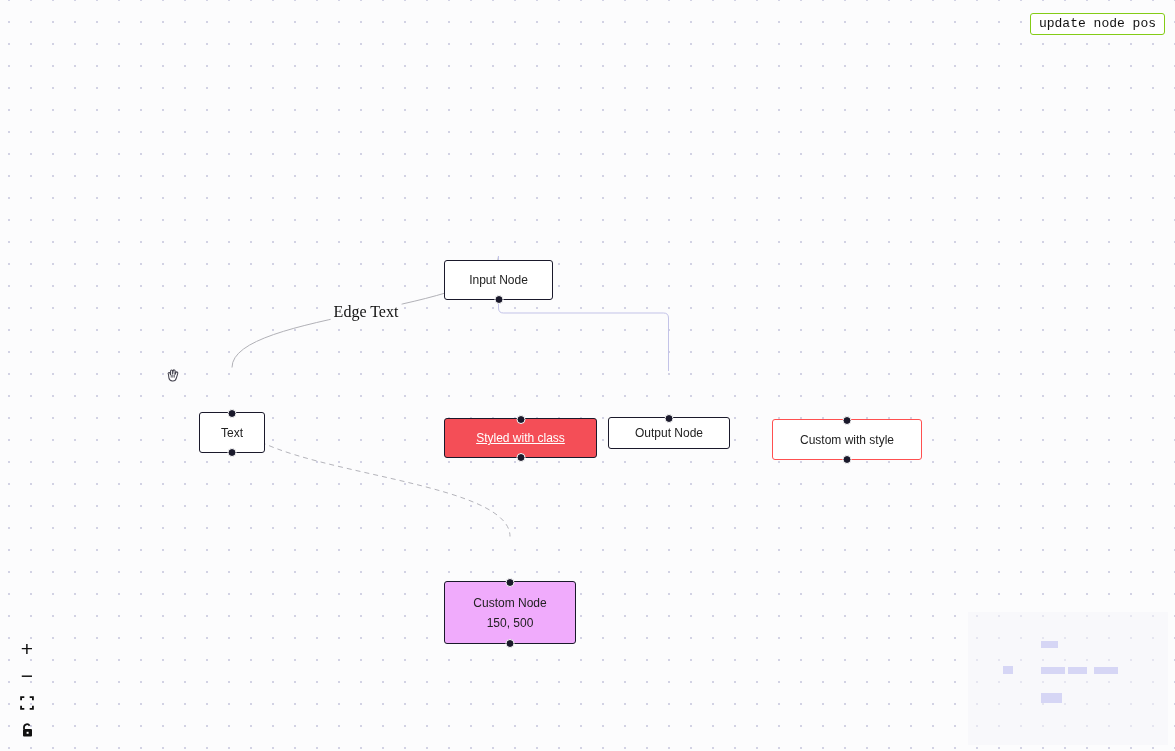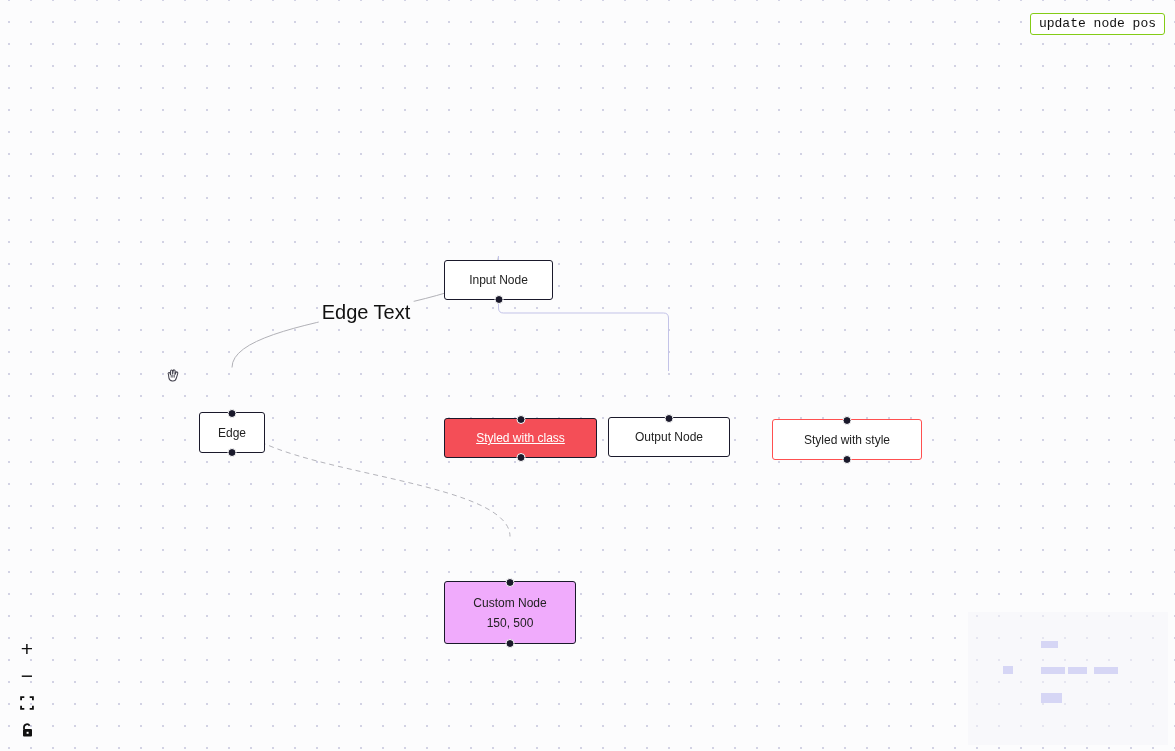--- a/index.html
+++ b/index.html
@@ -21,21 +21,21 @@
     font-size:12px;text-align:center;line-height:20px;cursor:grab;margin-top:44px;
   }
   .handle{
     position:absolute;width:7px;height:7px;border-radius:50%;
     background:#1a192b;border:1px solid #fdfdfd;left:50%;transform:translateX(-50%);
   }
   .handle.top{top:-4.5px;}
   .handle.bottom{bottom:-4.5px;}
   .edge-label{
     position:absolute;transform:translate(-50%,-50%);
-    font-size:20px;color:#111;background:#fcfcfd;padding:0 3px;white-space:nowrap;
+    font-size:16px;color:#111;background:#fcfcfd;padding:0 3px;white-space:nowrap;font-family:Liberation Serif, serif;
   }
   .update-btn{
     position:absolute;top:13px;right:10px;
     font-family:Liberation Mono, monospace;font-size:13px;color:#111;
     background:#fff;border:1px solid #84cc16;border-radius:3px;padding:2px 8px 3px;
     cursor:pointer;
   }
   .controls{
     position:absolute;left:18px;top:640px;display:flex;flex-direction:column;gap:9px;width:18px;
   }
@@ -62,35 +62,35 @@
     <path d="M232,410.5 C232,474 510,474 510,536.5" fill="none" stroke="#b4b4bb" stroke-width="1" stroke-dasharray="5 4"></path>
   </svg>
 
 <div id="graph-layer" style="position:absolute;inset:0;">
     <div class="edge-label" style="left: 366px; top: 312px;">Edge Text</div>
     <div class="node" style="left: 444px; top: 216px; width: 109px; height: 40px; background: rgb(255, 255, 255); border: 1px solid rgb(26, 25, 43); color: rgb(34, 34, 34);">
       <div>Input Node</div>
       <span class="handle bottom"></span>
     </div>
     <div class="node" style="left: 199px; top: 368px; width: 66px; height: 41px; background: rgb(255, 255, 255); border: 1px solid rgb(26, 25, 43); color: rgb(34, 34, 34);">
-      <div>Edge</div>
+      <div>Text</div>
       <span class="handle top"></span>
       <span class="handle bottom"></span>
     </div>
     <div class="node" style="left: 444px; top: 374px; width: 153px; height: 40px; background: rgb(244, 78, 87); border: 1px solid rgb(26, 25, 43); color: rgb(255, 255, 255); text-decoration: underline;">
       <div>Styled with class</div>
       <span class="handle top"></span>
       <span class="handle bottom"></span>
     </div>
-    <div class="node" style="left: 608px; top: 373px; width: 122px; height: 40px; background: rgb(255, 255, 255); border: 1px solid rgb(26, 25, 43); color: rgb(34, 34, 34);">
+    <div class="node" style="left: 608px; top: 373px; width: 122px; height: 32px; background: rgb(255, 255, 255); border: 1px solid rgb(26, 25, 43); color: rgb(34, 34, 34);">
       <div>Output Node</div>
       <span class="handle top"></span>
     </div>
     <div class="node" style="left: 772px; top: 375px; width: 150px; height: 41px; background: rgb(255, 255, 255); border: 1px solid rgb(255, 80, 80); color: rgb(34, 34, 34);">
-      <div>Styled with style</div>
+      <div>Custom with style</div>
       <span class="handle top"></span>
       <span class="handle bottom"></span>
     </div>
     <div class="node" style="left: 444px; top: 537px; width: 132px; height: 63px; background: #f0abfc; border: 1px solid rgb(26, 25, 43); color: rgb(34, 34, 34);">
       <div>Custom Node</div>
       <div>150, 500</div>
       <span class="handle top"></span>
       <span class="handle bottom"></span>
     </div>
   </div>

